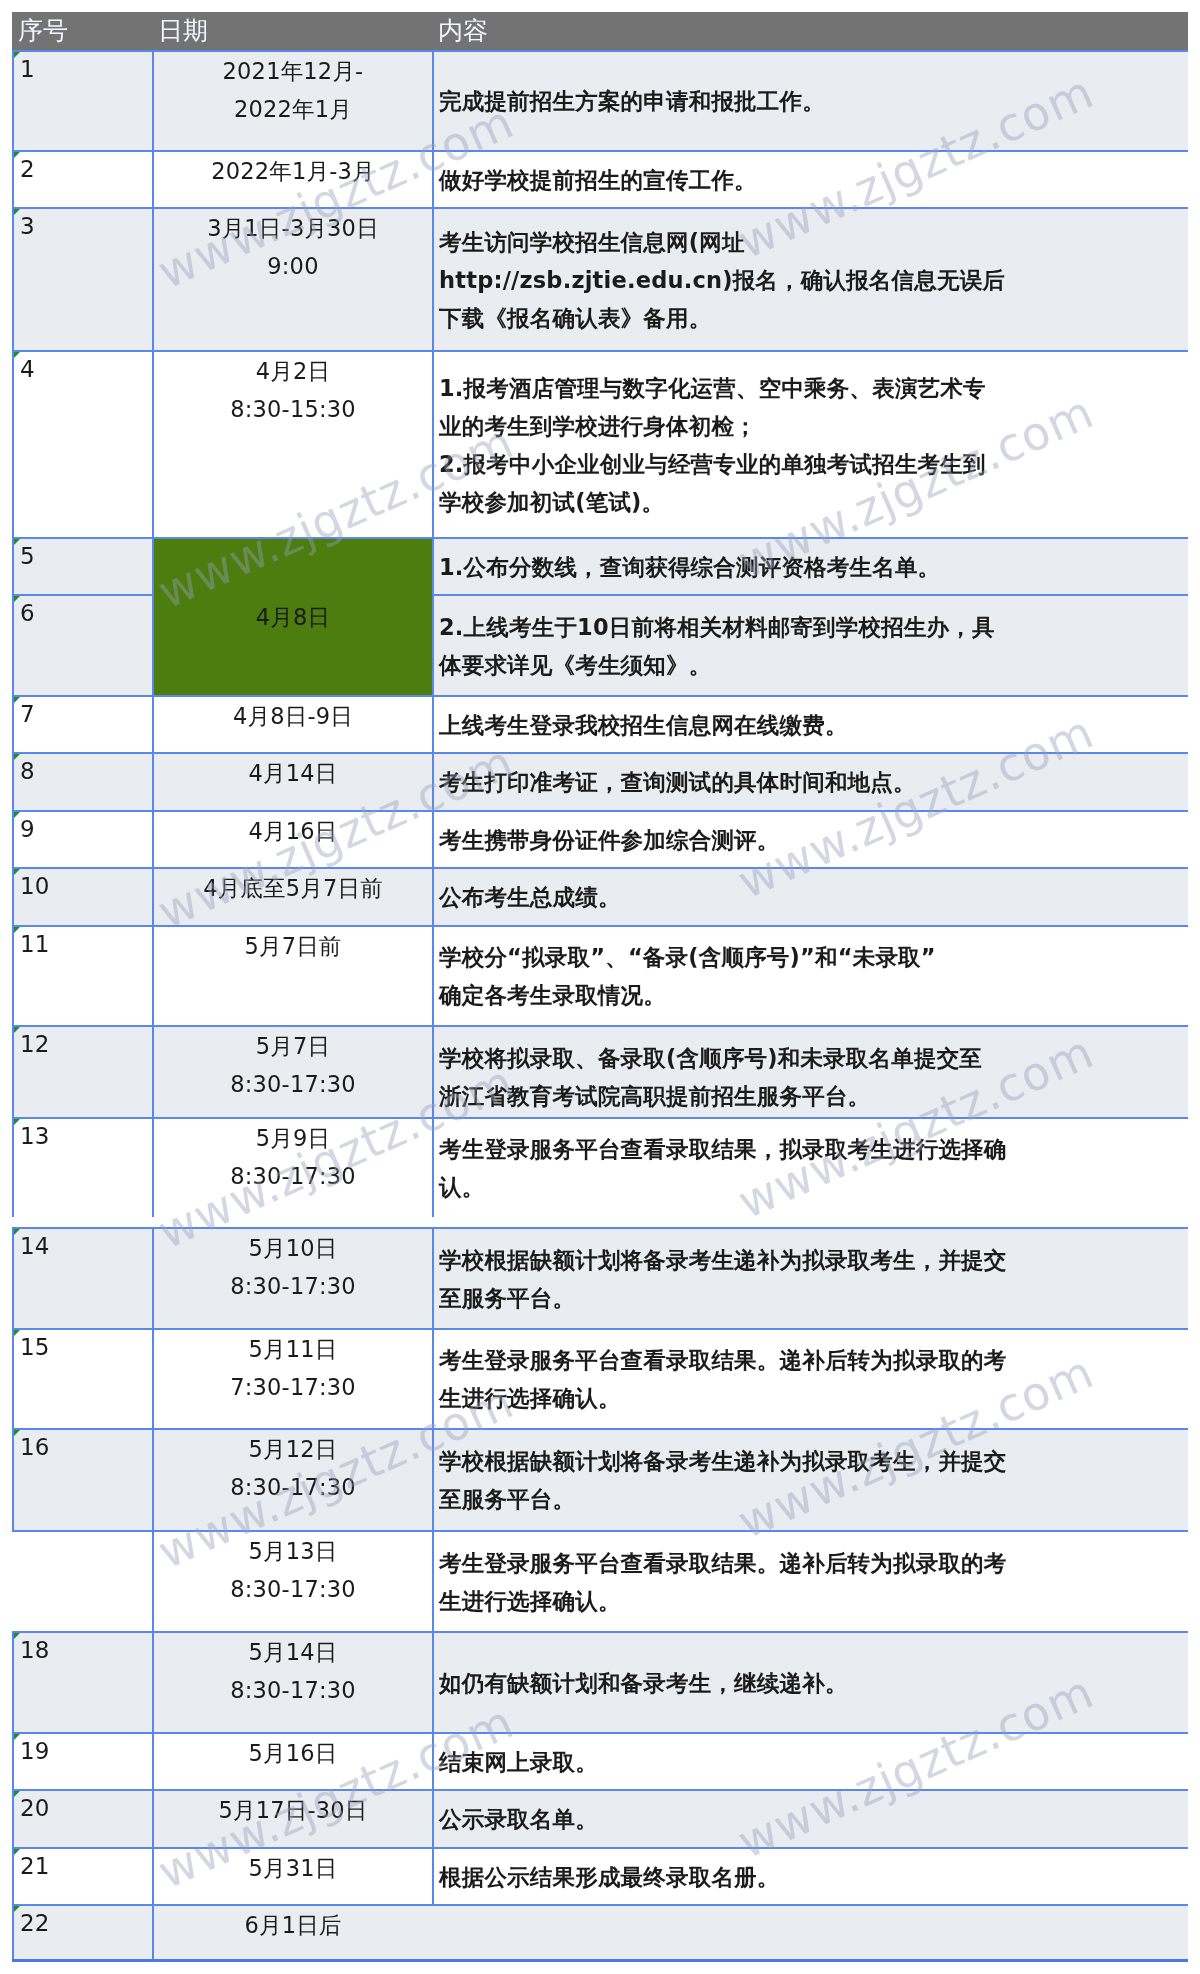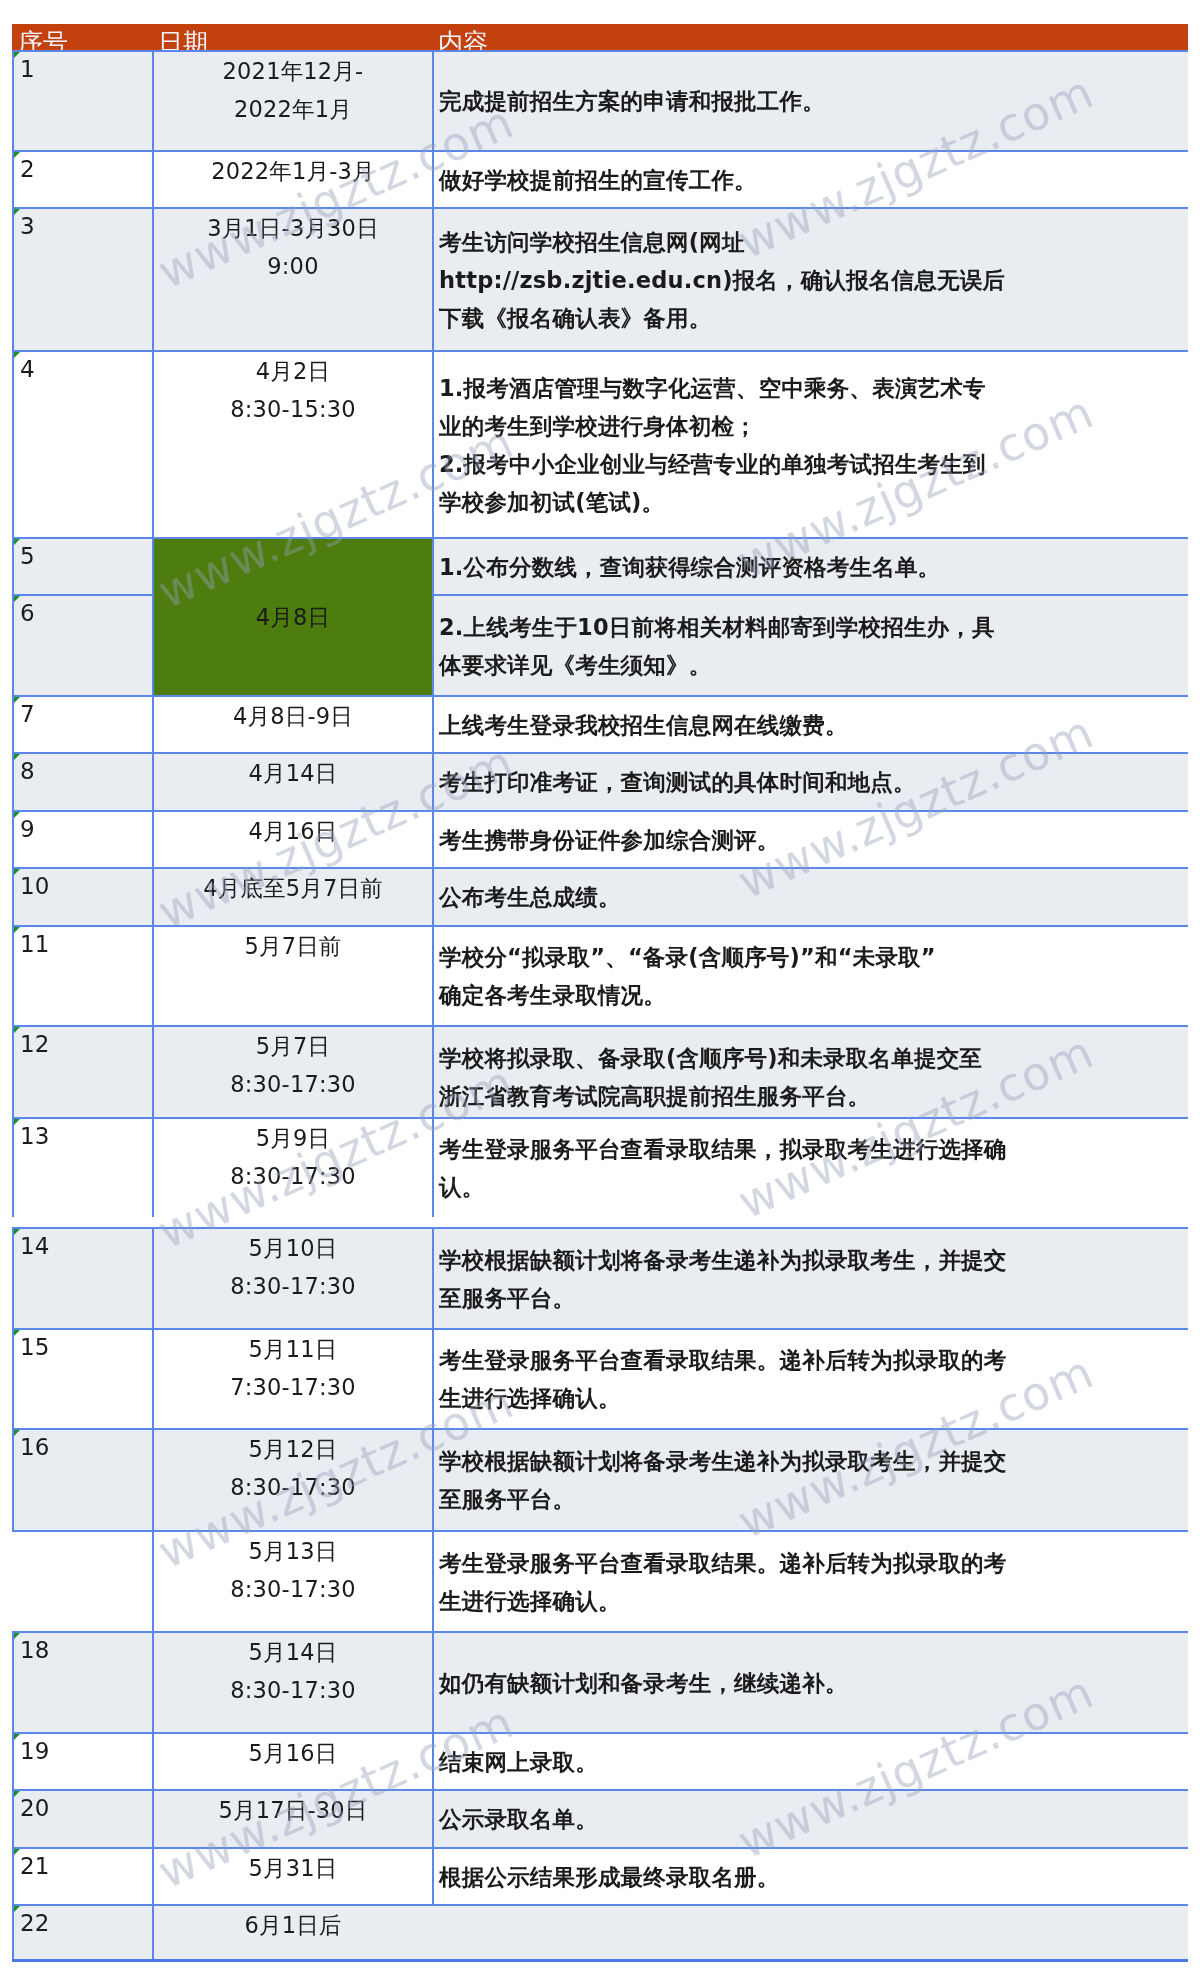--- a/index.html
+++ b/index.html
@@ -1,19 +1,19 @@
 <!DOCTYPE html>
 <html><head>
 <meta charset="utf-8">
 <style>
   html, body { margin: 0; padding: 0; background: #ffffff; }
   body { width: 1200px; height: 1974px; position: relative; overflow: hidden;
          font-family: "DejaVu Sans", "Liberation Sans", sans-serif; color: #1b1b1b; }
   .table { position: absolute; left: 12px; top: 12px; width: 1176px; }
-  .hdr { position: absolute; left: 0; top: 12px; width: 1176px; height: 38px; background: #c2410c; }
+  .hdr { position: absolute; left: 0; top: 0; width: 1176px; height: 38px; background: #737373; }
   .hdr span { position: absolute; top: 0; height: 38px; line-height: 38px; color: #f4f7ff;
               font-family: "DejaVu Serif", "Liberation Serif", serif; font-size: 25px; }
   .row { position: absolute; left: 0; width: 1176px; box-sizing: border-box;
          border-top: 2px solid #5B87EA; }
   .row.gray { background: #E9ECF1; }
   .row.white { background: #ffffff; }
   .cell { position: absolute; top: 0; bottom: 0; box-sizing: border-box; }
   .c1 { left: 0; width: 140px; border-left: 2px solid #5B87EA; }
   .c2 { left: 140px; width: 280px; border-left: 2px solid #5B87EA; display: flex;
         align-items: flex-start; justify-content: center; text-align: center; }

